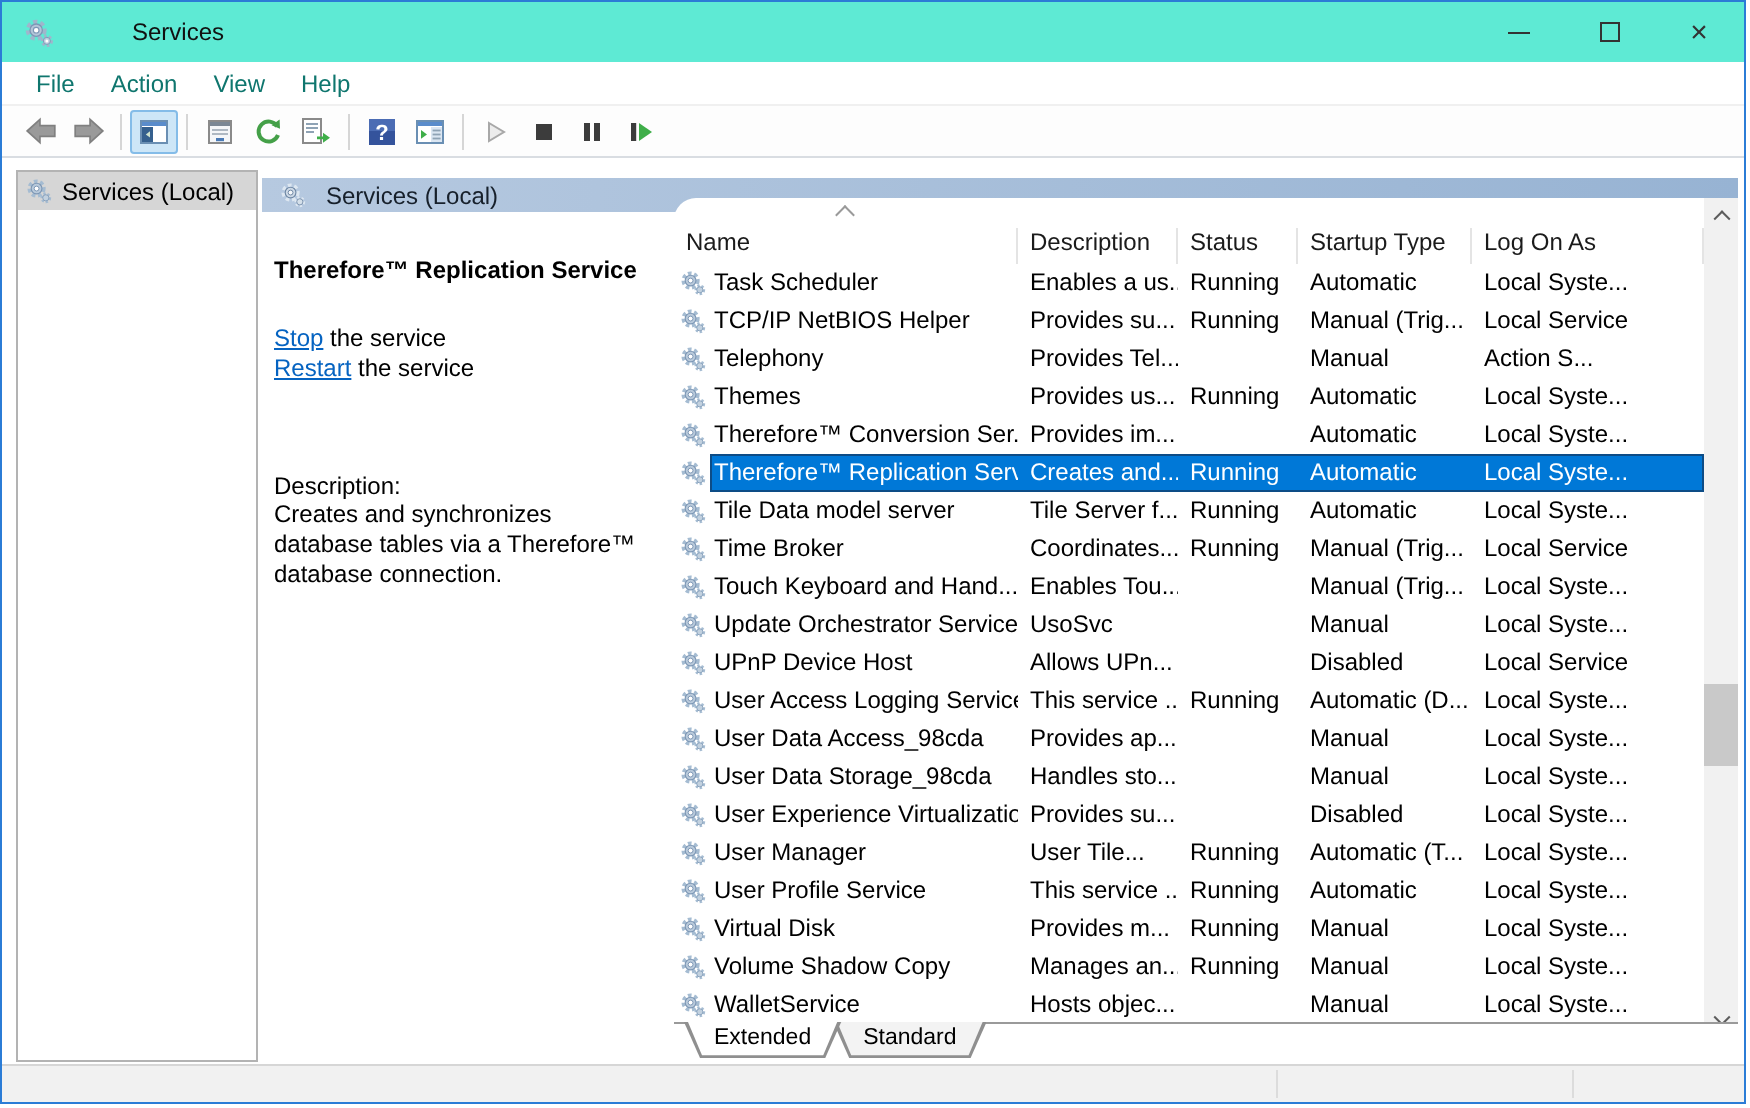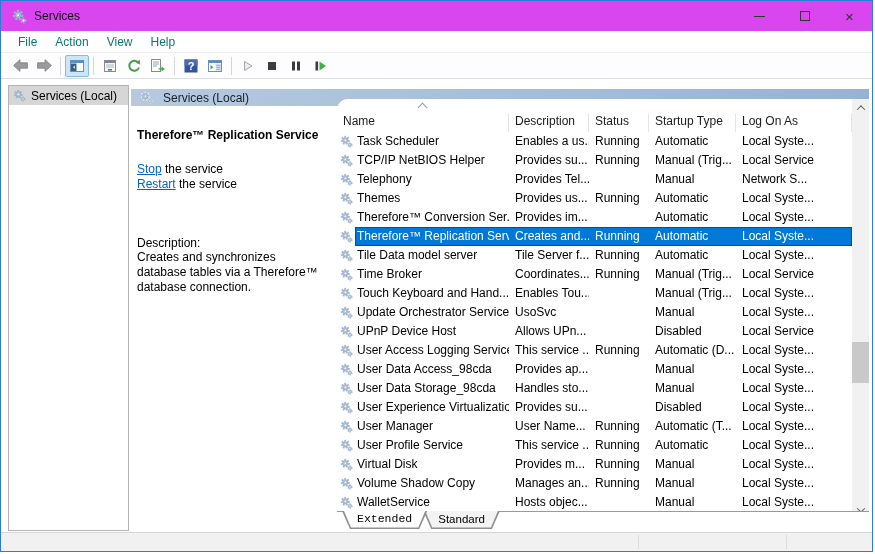--- a/index.html
+++ b/index.html
@@ -1,20 +1,20 @@
 <!DOCTYPE html>
 <html><head>
 <meta charset="utf-8">
 <style>
   * { box-sizing: border-box; margin: 0; padding: 0; }
   html,body { width: 875px; height: 554px; background:#fff; font-family:"Liberation Sans",sans-serif; }
   .window{ position:absolute; left:0; top:0; width:873px; height:552px; border:1px solid #2b7cd6; background:#fff; overflow:hidden; }
 
   
-  .titlebar{ height:30px; display:flex; align-items:center; padding-left:11px; background:#d946ef; }
+  .titlebar{ height:30px; display:flex; align-items:center; padding-left:11px; background:#5eead4;gap:32px; }
   .titlebar .title{ font-size:12px; color:#111; margin-left:7px; flex:1; }
   .win-controls{ display:flex; height:100%; }
   .win-btn{ width:45px; height:100%; display:flex; align-items:center; justify-content:center; color:#222; }
   .glyph-min{ width:11px; height:1px; background:#333; display:block; }
   .glyph-max{ width:10px; height:10px; border:1.4px solid #333; display:block; }
   .glyph-close{ font-size:15px; line-height:1; color:#333; }
 
   
   .menubar{ height:22px; display:flex; align-items:center; padding-left:8px; border-bottom:1px solid #f0f0f0; }
   .menu-item{ font-size:12px; color:#0f766e; padding:2px 9px; }
@@ -70,21 +70,21 @@
   .chev.up{ transform:rotate(45deg) translate(1px,1px); }
   .chev.down{ transform:rotate(225deg) translate(1px,1px); }
   .sb-thumb{ position:absolute; left:0; top:243px; width:17px; height:41px; background:#c9c9c9; }
 
   
   .tabstrip{ position:absolute; left:206px; right:0; bottom:0; height:20px; border-top:1px solid #9a9a9a; background:#fff; display:flex; padding-left:5px; }
   .tab{ position:relative; height:18px; margin-top:-1px; }
   .tab .t-bg{ position:absolute; inset:0; background:#8f8f8f; clip-path:polygon(0 0,100% 0,calc(100% - 8px) 100%,8px 100%); }
   .tab .t-fg{ position:absolute; inset:0; background:#fff; clip-path:polygon(2px 0,calc(100% - 2px) 0,calc(100% - 9px) calc(100% - 1.4px),9px calc(100% - 1.4px)); }
   .tab .t-label{ position:relative; z-index:1; display:block; padding:0 15px; font-size:11.5px; line-height:16px; color:#000; }
-  .tab.active{ z-index:2;font-family:Liberation Mono, monospace; }
+  .tab.active{ z-index:2; }
   .tab.inactive{ z-index:1; margin-left:-4px; }
   .tab.inactive .t-fg{ background:#f3f3f3; }
 
   
   .statusbar{ position:absolute; left:0; bottom:0; width:871px; height:19px; background:#f1f1f1; border-top:1px solid #d6d6d6; }
   .status-sep{ position:absolute; top:2px; bottom:2px; width:1px; background:#dcdcdc; }
   .status-sep.s1{ left:637px; } .status-sep.s2{ left:785px; }
 
   svg{ display:block; }
 </style>
@@ -317,21 +317,21 @@
                   <circle cx="6.5" cy="6.5" r="1.5" fill="#fff" stroke="#7d97b5" stroke-width="0.6"></circle>
                   <circle cx="12.2" cy="12.2" r="2.5" fill="none" stroke="#a5bcd2" stroke-width="1.6" stroke-dasharray="1.4 1.1"></circle>
                   <circle cx="12.2" cy="12.2" r="1.9" fill="#c2d1df" stroke="#7d97b5" stroke-width="0.5"></circle>
                 </svg>
               </span>
               <div class="cells">
                 <span class="c c-name">Telephony</span>
                 <span class="c c-desc">Provides Tel...</span>
                 <span class="c c-status"></span>
                 <span class="c c-startup">Manual</span>
-                <span class="c c-logon">Network S...</span>
+                <span class="c c-logon">Action S...</span>
               </div>
             </div>
 
             <div class="row">
               <span class="icon">
                 <svg width="13" height="13" viewBox="0 0 16 16">
                   <circle cx="6.5" cy="6.5" r="4.4" fill="none" stroke="#a5bcd2" stroke-width="2.4" stroke-dasharray="2.2 1.6"></circle>
                   <circle cx="6.5" cy="6.5" r="3.3" fill="#b9cadb" stroke="#7d97b5" stroke-width="0.7"></circle>
                   <circle cx="6.5" cy="6.5" r="1.5" fill="#fff" stroke="#7d97b5" stroke-width="0.6"></circle>
                   <circle cx="12.2" cy="12.2" r="2.5" fill="none" stroke="#a5bcd2" stroke-width="1.6" stroke-dasharray="1.4 1.1"></circle>
@@ -561,21 +561,21 @@
                 <svg width="13" height="13" viewBox="0 0 16 16">
                   <circle cx="6.5" cy="6.5" r="4.4" fill="none" stroke="#a5bcd2" stroke-width="2.4" stroke-dasharray="2.2 1.6"></circle>
                   <circle cx="6.5" cy="6.5" r="3.3" fill="#b9cadb" stroke="#7d97b5" stroke-width="0.7"></circle>
                   <circle cx="6.5" cy="6.5" r="1.5" fill="#fff" stroke="#7d97b5" stroke-width="0.6"></circle>
                   <circle cx="12.2" cy="12.2" r="2.5" fill="none" stroke="#a5bcd2" stroke-width="1.6" stroke-dasharray="1.4 1.1"></circle>
                   <circle cx="12.2" cy="12.2" r="1.9" fill="#c2d1df" stroke="#7d97b5" stroke-width="0.5"></circle>
                 </svg>
               </span>
               <div class="cells">
                 <span class="c c-name">User Manager</span>
-                <span class="c c-desc">User Name...</span>
+                <span class="c c-desc">User Tile...</span>
                 <span class="c c-status">Running</span>
                 <span class="c c-startup">Automatic (T...</span>
                 <span class="c c-logon">Local Syste...</span>
               </div>
             </div>
 
             <div class="row">
               <span class="icon">
                 <svg width="13" height="13" viewBox="0 0 16 16">
                   <circle cx="6.5" cy="6.5" r="4.4" fill="none" stroke="#a5bcd2" stroke-width="2.4" stroke-dasharray="2.2 1.6"></circle>

